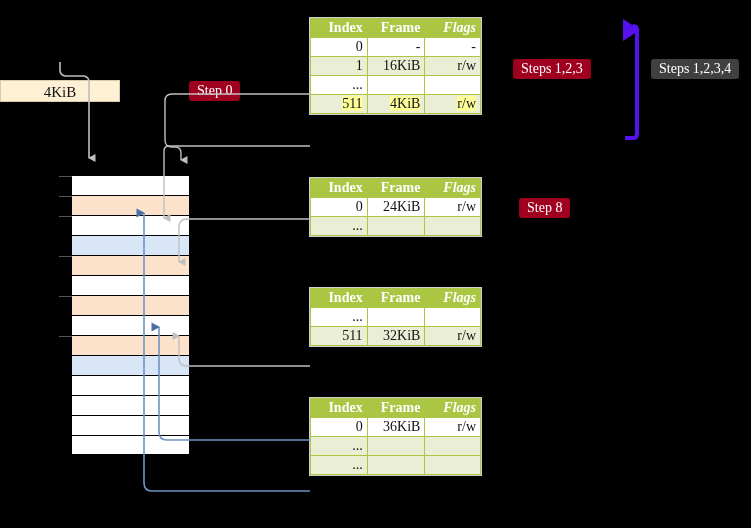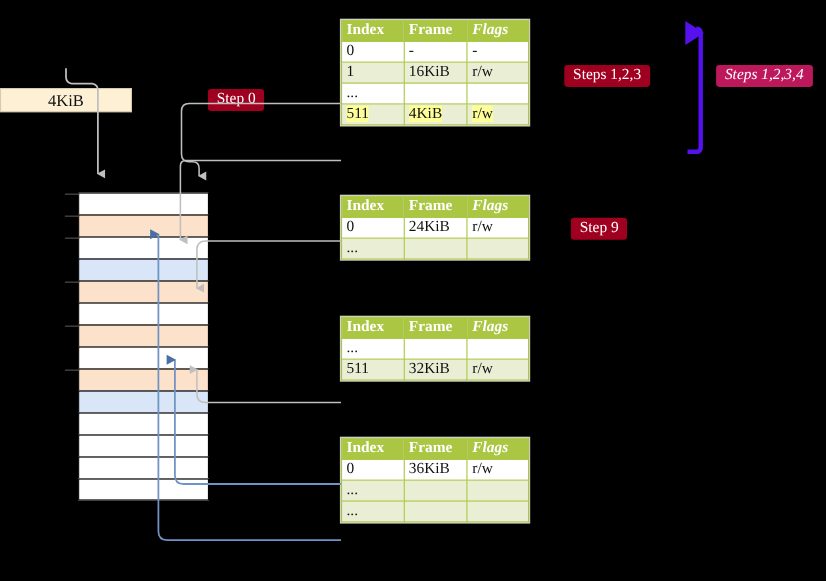--- a/index.html
+++ b/index.html
@@ -14,21 +14,21 @@
     color:#111; font-size:15px; text-align:center; line-height:22px;
     box-sizing:border-box;
   }
 
   
   .pill{
     color:#ffffff; font-size:14px; padding:2px 8px;
     border-radius:3px; white-space:nowrap; line-height:16px;
   }
   .pill-red{ background:#a00020; }
-  .pill-blue{ background:#be185d;font-style:italic; }
+  .pill-blue{ background:#404040; }
   #step0{ left:189px; top:41px; }
   #step4{ left:519px; top:158px; }
   #steps123{ left:513px; top:19px; }
   #steps1234{ left:651px; top:19px; }
 
   
   #mem{ left:71px; top:135px; width:119px; height:280px; }
   .mrow{
     position:absolute; left:0; width:119px; height:20px;
     box-sizing:border-box;
@@ -48,21 +48,21 @@
     position:absolute; width:171px;
     border-collapse:collapse;
     background:#fff;
     font-size:14px; color:#111;
     box-shadow:0 0 0 1px #cfcfcf;
   }
   .ptable td, .ptable th{
     border:1px solid #aac642;
     padding:1px 4px;
     height:18px; box-sizing:border-box;
-    font-weight:normal; text-align:left;
+    font-weight:normal; text-align:right;
     white-space:nowrap;
   }
   .ptable th{
     background:#aac642; color:#ffffff;
     font-weight:bold; font-size:14px;
   }
   .ptable td.c0{ width:57px; }
   .ptable td.c1{ width:58px; }
   .ptable td.c2{ width:56px; }
   .ptable th.c0{ width:57px; }
@@ -82,21 +82,21 @@
 </style>
 </head>
 <body>
 
 <div class="abs" id="page-box">
   <span>4KiB</span>
 </div>
 
 <div class="abs pill pill-red" id="step0">Step 0</div>
 
-<div class="abs pill pill-red" id="step4">Step 9</div>
+<div class="abs pill pill-red" id="step4">Step 8</div>
 
 <div class="abs pill pill-red" id="steps123">Steps 1,2,3</div>
 
 <div class="abs pill pill-blue" id="steps1234">Steps 1,2,3,4</div>
 
 <div class="abs" id="mem">
     <div class="mrow" style="top: 0px;">
       <div class="tick"></div>
     </div>
     <div class="mrow peach" style="top: 20px;">

